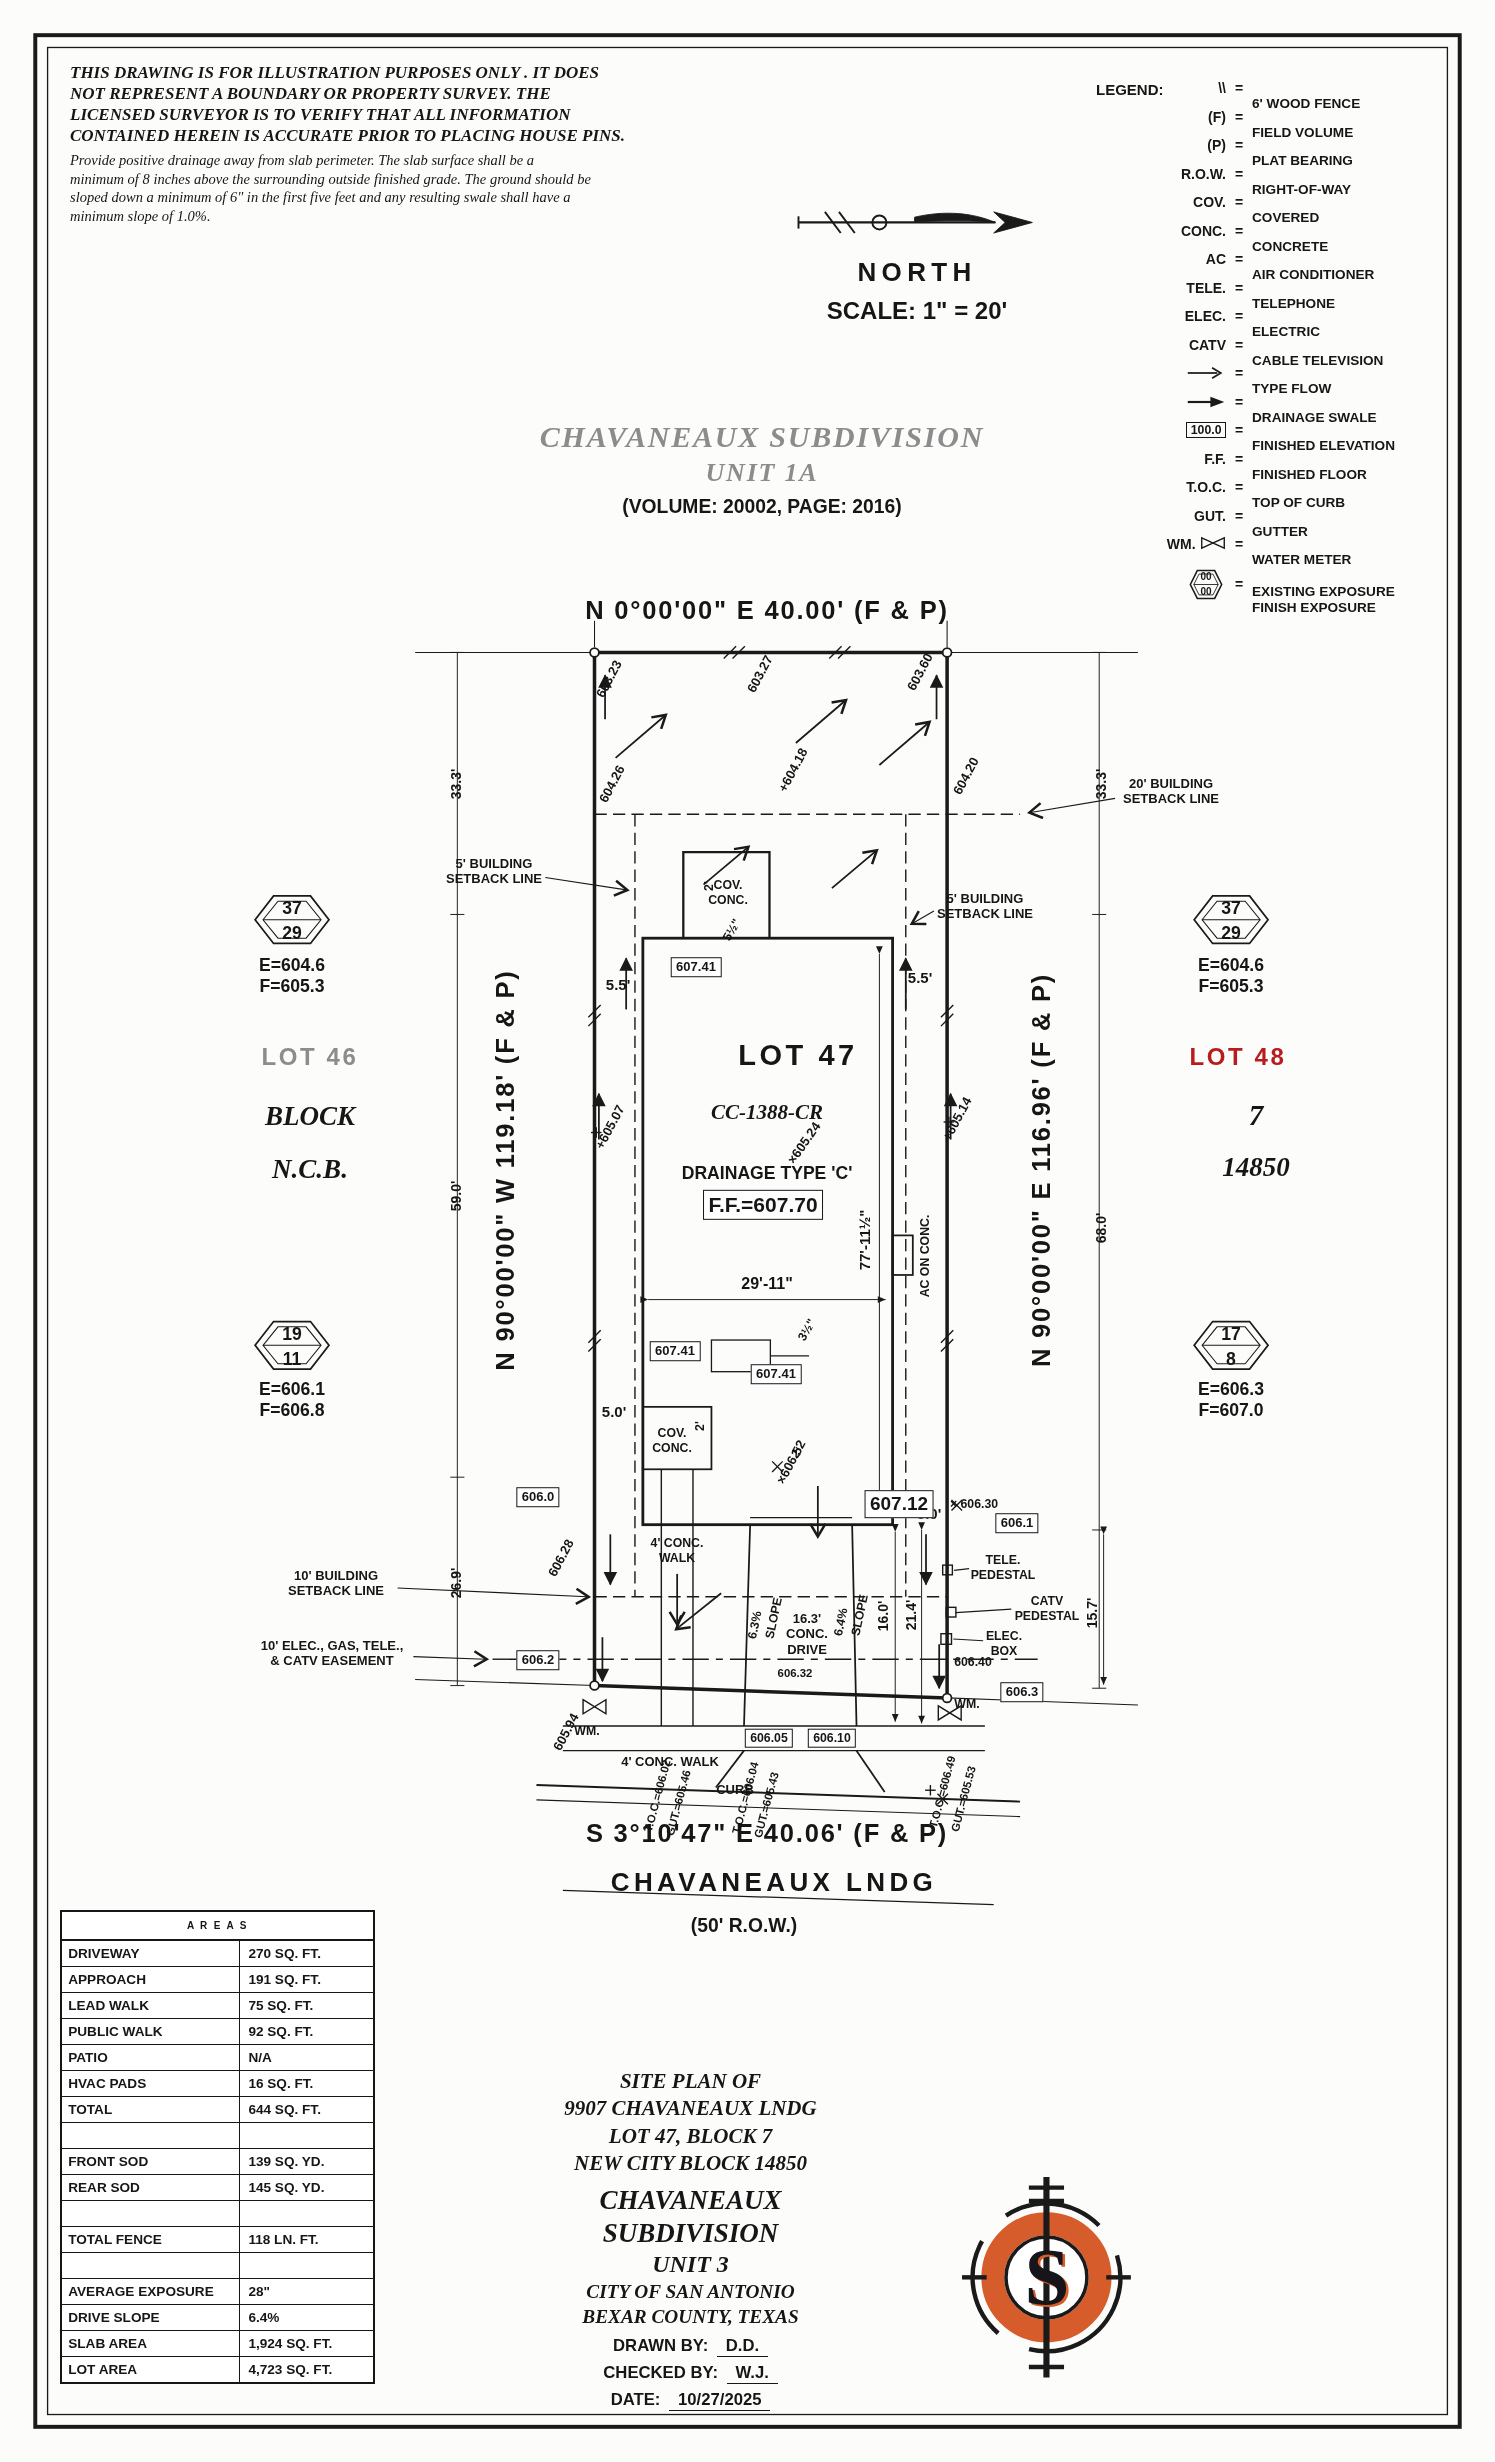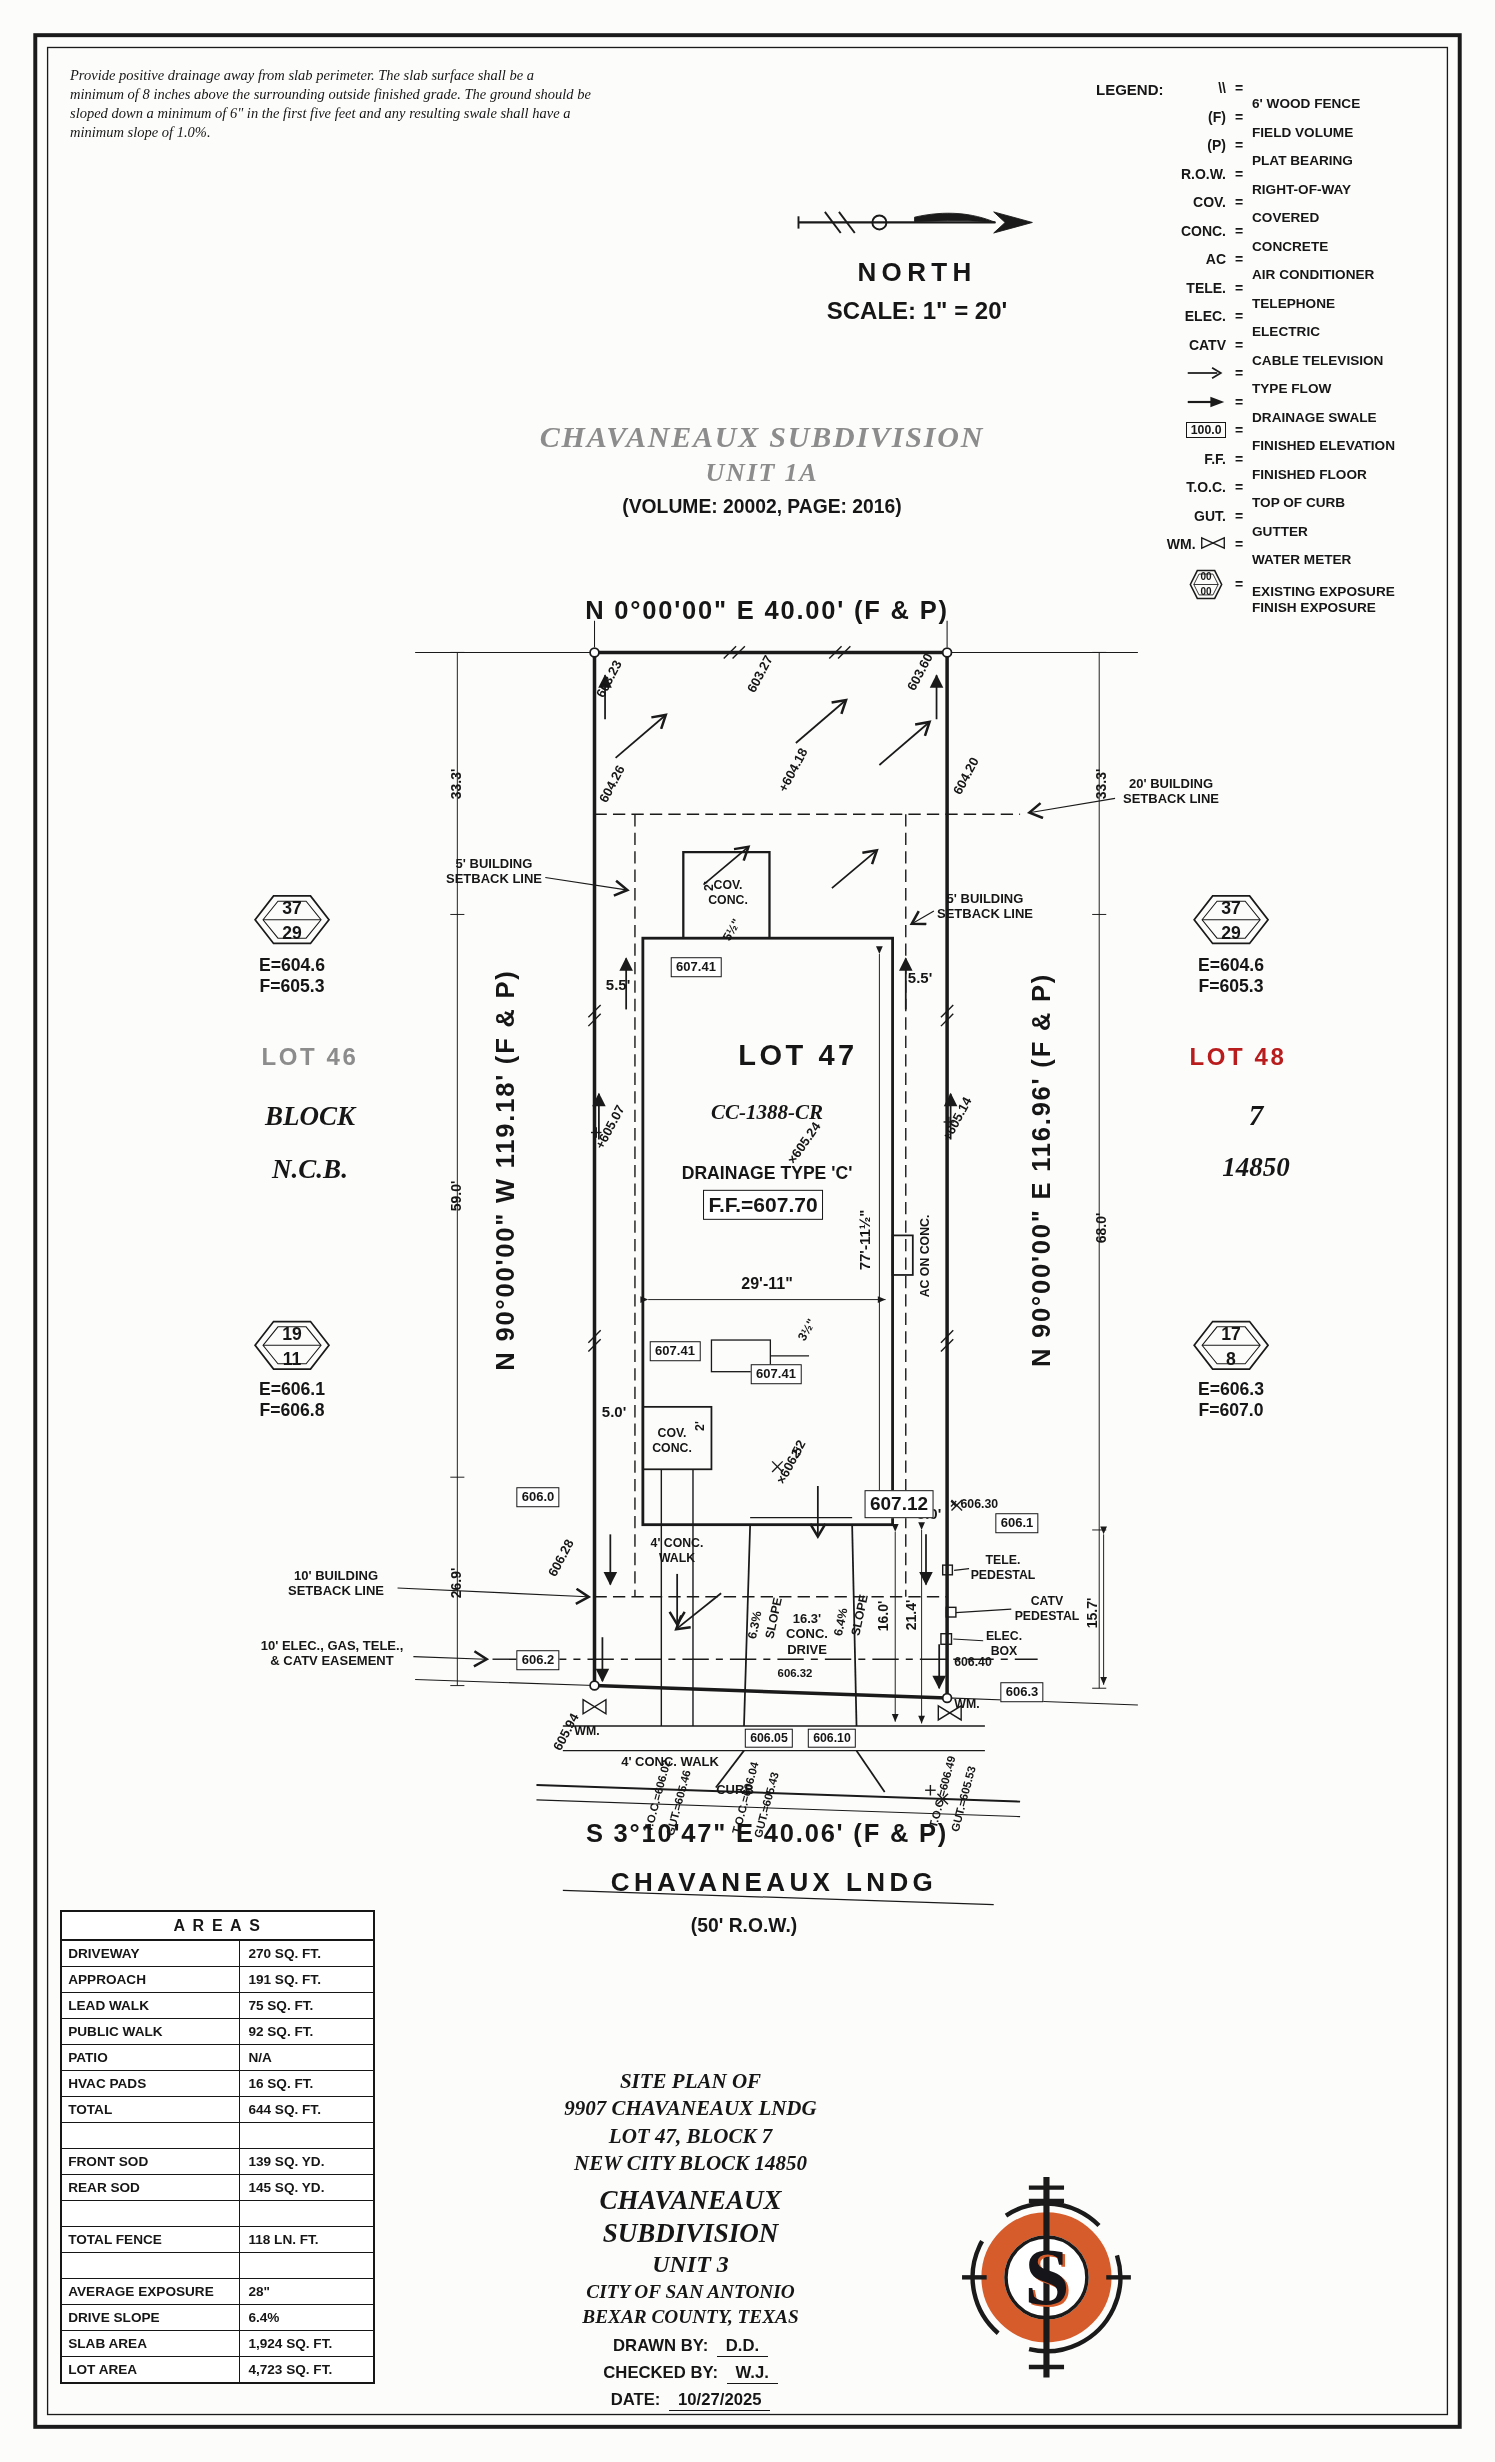--- a/index.html
+++ b/index.html
@@ -24,21 +24,21 @@
   .lg-sym{width:130px;display:flex;justify-content:flex-end;align-items:center;gap:4.4px;
           font-size:14px;font-weight:700;text-align:right;position:relative;}
   .lg-eq{width:26px;text-align:center;font-size:14px;font-weight:700;}
   .lg-desc{flex:1;font-size:13.6px;font-weight:600;white-space:pre-line;line-height:1.18;margin-top:32px;}
   .lg-box{border:1.8px solid #161616;padding:0 3.5px;font-size:12.3px;}
   .hexwrap{position:relative;width:40px;height:35px;}
   .hexnums{position:absolute;inset:0;display:flex;flex-direction:column;align-items:center;
            justify-content:center;font-size:10px;font-weight:700;line-height:1.5;white-space:pre-line;}
   
   .areas{position:absolute;left:60px;top:1910px;width:311px;border:2.6px solid #161616;background:#fff;}
-  .ar-head{height:27px;display:flex;align-items:center;justify-content:center;font-size:16px;
+  .ar-head{height:27px;display:flex;align-items:center;justify-content:center;font-size:10px;
            font-weight:700;border-bottom:2.2px solid #161616;letter-spacing:1.8px;}
   .ar-row{display:flex;height:25px;border-bottom:1.1px solid #161616;}
   .ar-row:last-child{border-bottom:none;}
   .ar-label{width:165px;border-right:1.1px solid #161616;display:flex;align-items:center;
             padding:0 6.2px;font-size:13.6px;font-weight:700;}
   .ar-value{flex:1;display:flex;align-items:center;padding:0 8px;font-size:13.6px;font-weight:700;}
   
   .titleblock{position:absolute;left:510px;top:2068px;width:361px;text-align:center;
               font-family:"Liberation Serif",serif;font-style:italic;font-weight:700;}
   .tb-s{font-size:21px;line-height:1.3;}
@@ -247,20 +247,24 @@
       <line x1="1190" y1="2476" x2="1190" y2="2704" stroke="#1a1a1a" stroke-width="7"></line>
       <line x1="1170" y1="2488" x2="1210" y2="2488" stroke="#1a1a1a" stroke-width="5"></line>
       <line x1="1170" y1="2503" x2="1210" y2="2503" stroke="#1a1a1a" stroke-width="5"></line>
       <line x1="1170" y1="2692" x2="1210" y2="2692" stroke="#1a1a1a" stroke-width="5"></line>
       <line x1="1094" y1="2590" x2="1122" y2="2590" stroke="#1a1a1a" stroke-width="5"></line>
       <line x1="1258" y1="2590" x2="1286" y2="2590" stroke="#1a1a1a" stroke-width="5"></line>
     </g>
   </svg>
 
   <div class="disclaimer">
+    <div class="disc1">THIS DRAWING IS FOR ILLUSTRATION PURPOSES ONLY . IT DOES
+NOT REPRESENT A BOUNDARY OR PROPERTY SURVEY. THE
+LICENSED SURVEYOR IS TO VERIFY THAT ALL INFORMATION
+CONTAINED HEREIN IS ACCURATE PRIOR TO PLACING HOUSE PINS.</div>
     <div class="disc2">Provide positive drainage away from slab perimeter. The slab surface shall be a
 minimum of 8 inches above the surrounding outside finished grade. The ground should be
 sloped down a minimum of 6" in the first five feet and any resulting swale shall have a
 minimum slope of 1.0%.</div>
   </div>
 
   <div class="legend">
     <span class="lg-title">LEGEND:</span>
     <div id="legend-rows">
         <div class="lg-row">

